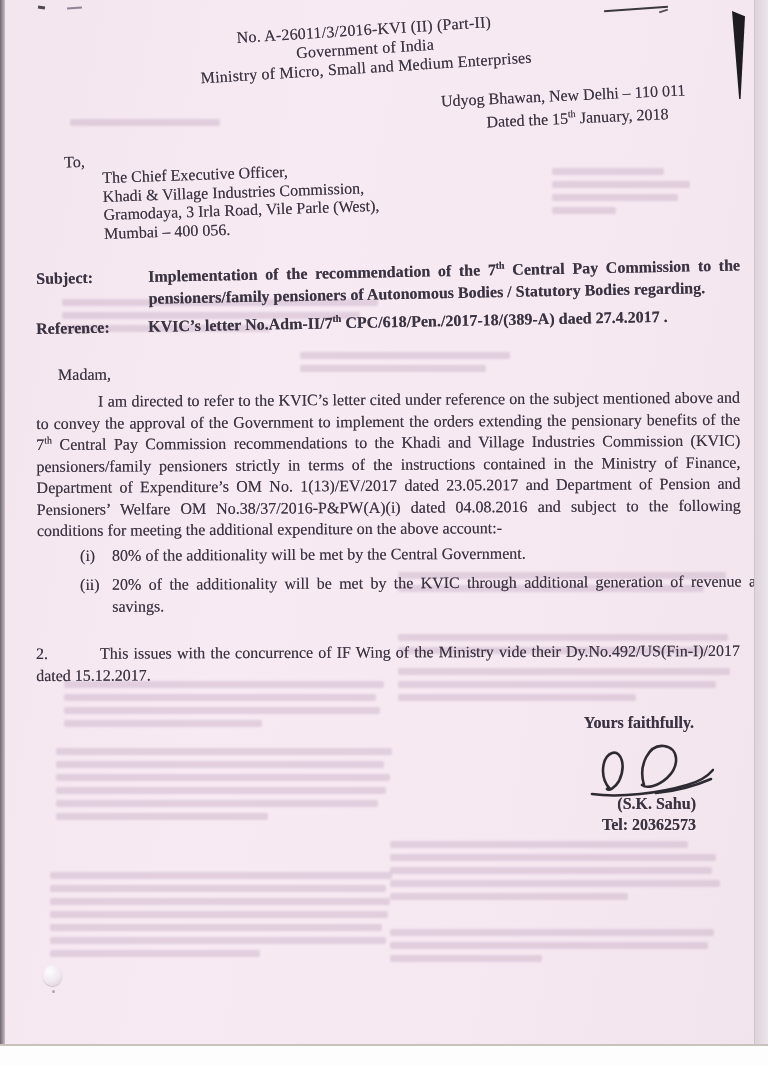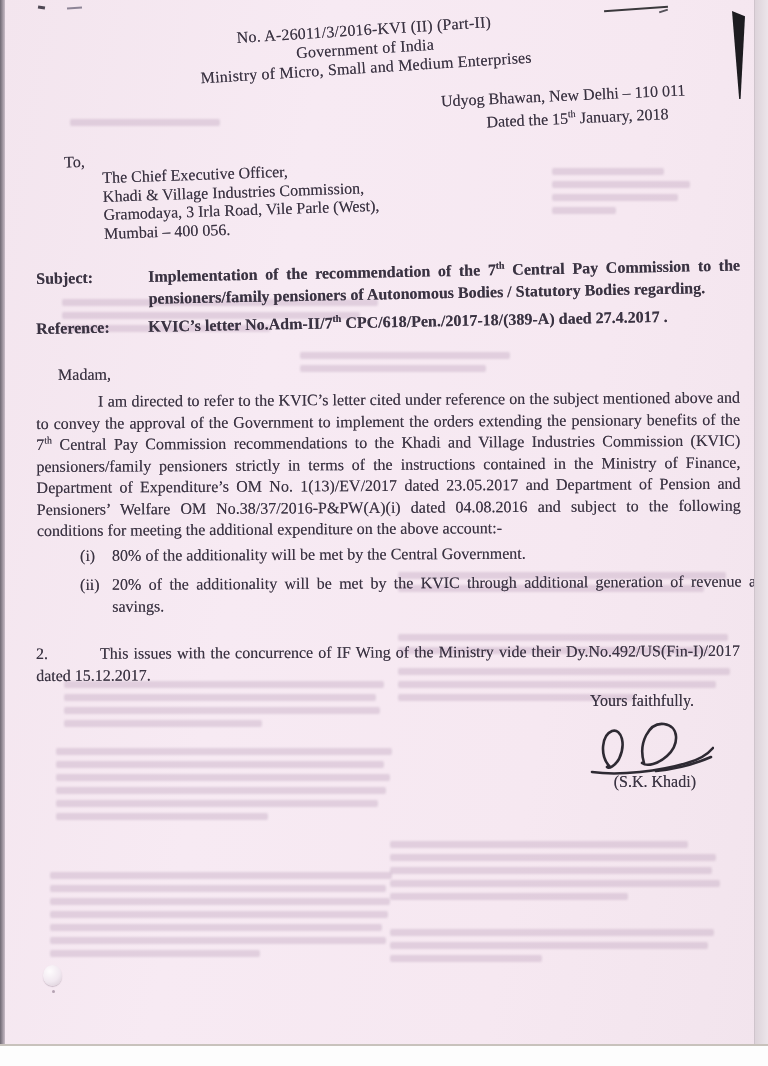--- a/index.html
+++ b/index.html
@@ -45,21 +45,21 @@
   .row .txt { flex:1 1 auto; text-align:justify; }
   .subjrow { margin-top:25px; }
   .refrow  { margin-top:7px; }
   .madam { margin-top:22px; margin-left:22px; transform:rotate(-.5deg); }
   .para1 { margin:8px 0 0 0; text-align:justify; text-indent:62px; transform:rotate(-.35deg); transform-origin:left top; }
   .item { margin:4px 0 0 44px; padding-left:32px; text-indent:-32px; text-align:justify; transform:rotate(-.3deg); transform-origin:left top; }
   .item .marker { display:inline-block; width:32px; text-indent:0; }
   .item2 { margin-top:7px; width:660px; }
   .para2 { margin:26px 0 0 0; text-align:justify; transform:rotate(-.25deg); transform-origin:left top; }
   .pnum { display:inline-block; width:64px; }
-  .closing { margin-top:4px; text-align:right; }
+  .closing { margin-top:26px; text-align:right;font-weight:bold; }
   .vale { margin-right:46px; }
   .sig { margin:2px 26px -6px 0; }
   .sname { margin-right:44px; margin-top:-4px; }
   .stitle { margin-right:32px; }
   .stel { margin-right:44px; }
   sup { font-size:.62em; line-height:0; }
 </style>
 </head>
 <body>
 
@@ -175,21 +175,22 @@
       <div class="closing">
         <div class="vale">Yours faithfully.</div>
         <svg class="sig" width="128" height="62" viewBox="0 0 128 62">
           <g fill="none" stroke="#2e2a33" stroke-width="2.6" stroke-linecap="round">
             <path d="M24,54 C13,42 16,22 26,18 C36,15 40,32 33,46 C29,53 23,56 21,54"></path>
             <path d="M58,50 C52,30 63,9 78,11 C93,13 94,31 81,43 C72,51 61,54 56,50"></path>
             <path d="M6,59 C34,63 74,58 101,50 C112,47 121,42 127,35"></path>
             <path d="M70,58 C90,56 109,51 125,44"></path>
           </g>
         </svg>
-        <div class="sname">(S.K. Khadi)</div>
+        <div class="sname">(S.K. Sahu)</div>
+        <div class="stel">Tel: 20362573</div>
       </div>
     </div>
 
     <div class="dash1"></div>
     <div class="dash2"></div>
     <div class="tline"></div>
     <div class="tmark"></div>
     <div class="wedge"></div>
     <div class="bubble"></div>
     <div class="bdot"></div>

